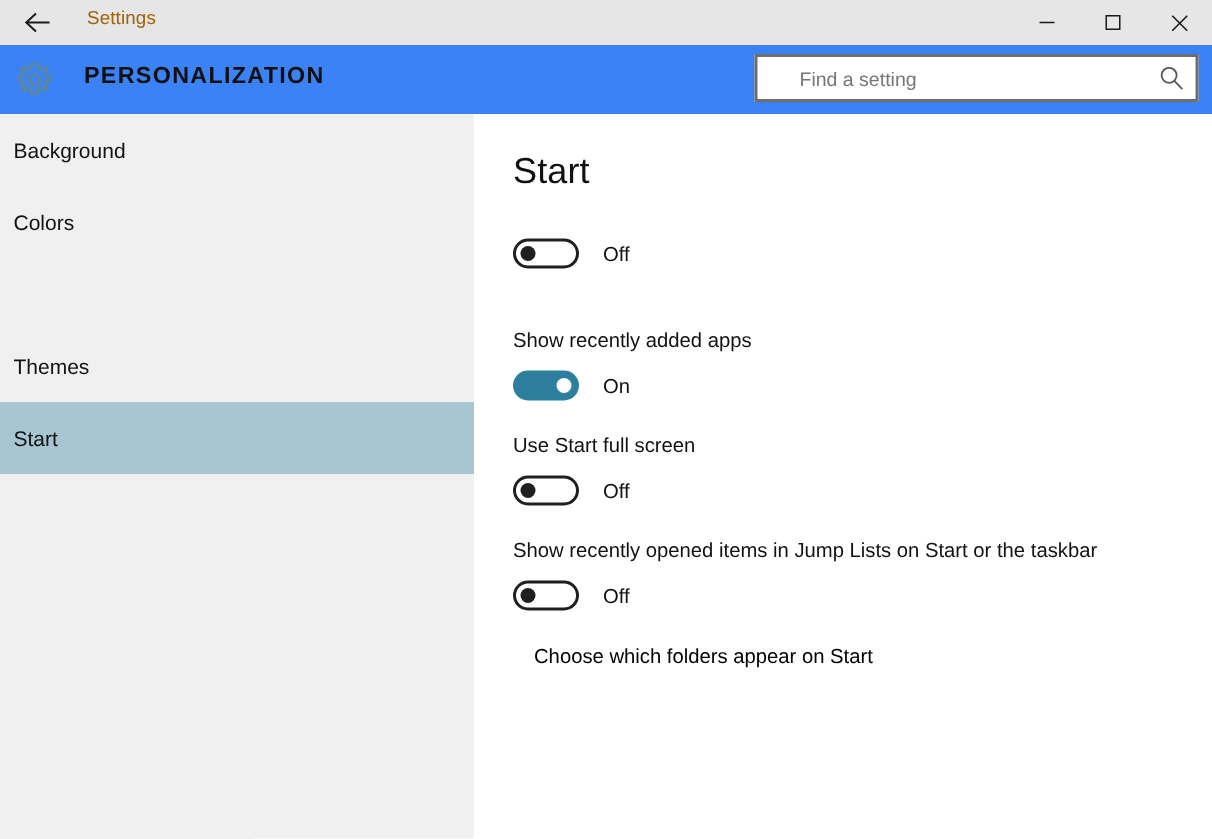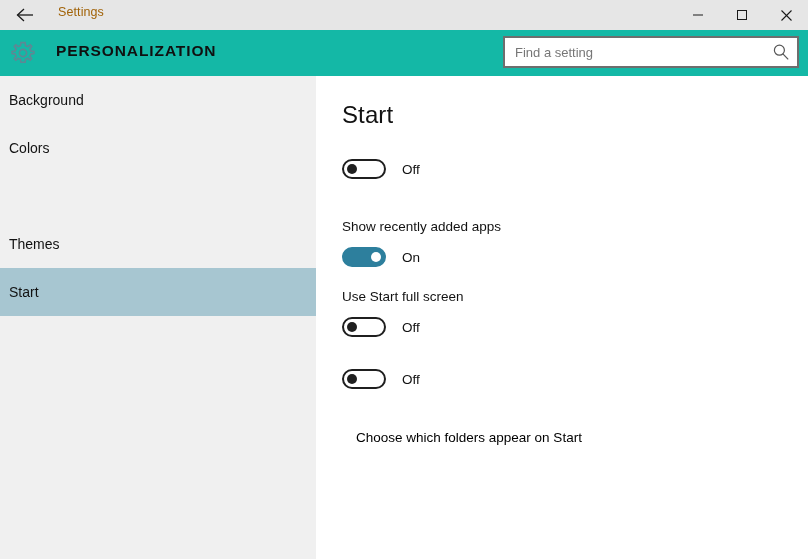--- a/index.html
+++ b/index.html
@@ -56,21 +56,21 @@
     align-items: center;
     justify-content: center;
   }
   .winbtn svg { display: block; }
 
   
   .headerband {
     position: absolute;
     left: 0; top: 30px;
     width: 808px; height: 46px;
-    background: #14b8a6;
+    background: #3b82f6;
   }
   .gear-icon {
     position: absolute;
     left: 8px; top: 8px;
     width: 30px; height: 30px;
     display: flex;
     align-items: center;
     justify-content: center;
   }
   .page-category {
@@ -84,21 +84,21 @@
   .search-wrap {
     position: absolute;
     left: 503px; top: 36px;
     width: 296px; height: 32px;
     background: #ffffff;
     border: 2px solid #6e6e6e;
     box-sizing: border-box;
   }
   .search-input {
     position: absolute;
-    left: 0; top: 0;
+    left: 18px; top: 0;
     width: 258px; height: 28px;
     border: 0;
     outline: none;
     background: transparent;
     padding: 0 0 0 10px;
     box-sizing: border-box;
     font-family: "Liberation Sans", sans-serif;
     font-size: 13px;
     color: #2b2b2b;
   }
@@ -303,20 +303,21 @@
       <div class="setting-label">Use Start full screen</div>
       <div class="toggle-row">
         <div class="toggle off">
           <span class="knob"></span>
         </div>
         <span class="toggle-state">Off</span>
       </div>
     </div>
 
     <div class="setting" style="top:282px;">
+      <div class="setting-label">Show recently opened items in Jump Lists on Start or the taskbar</div>
       <div class="toggle-row">
         <div class="toggle off">
           <span class="knob"></span>
         </div>
         <span class="toggle-state">Off</span>
       </div>
     </div>
 
     <a class="content-link" style="top:354px;">Choose which folders appear on Start</a>
   </div>

